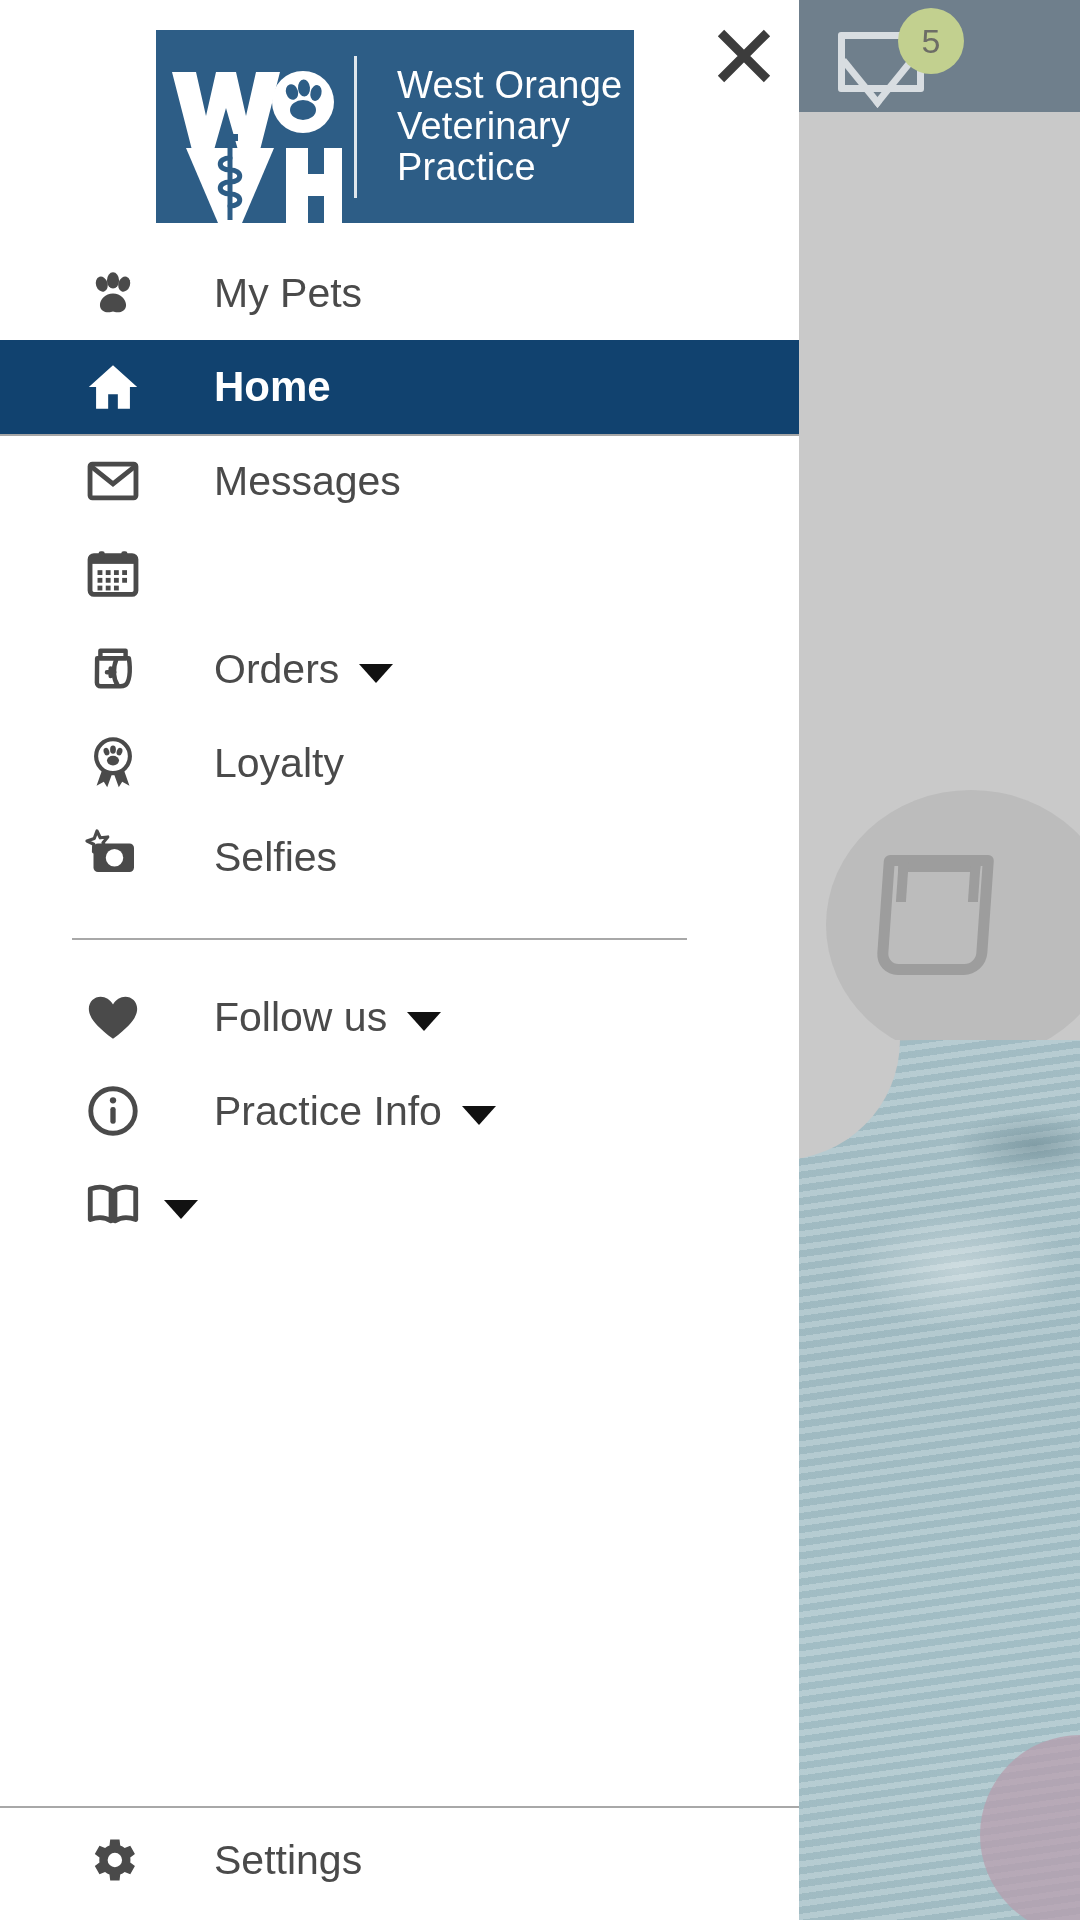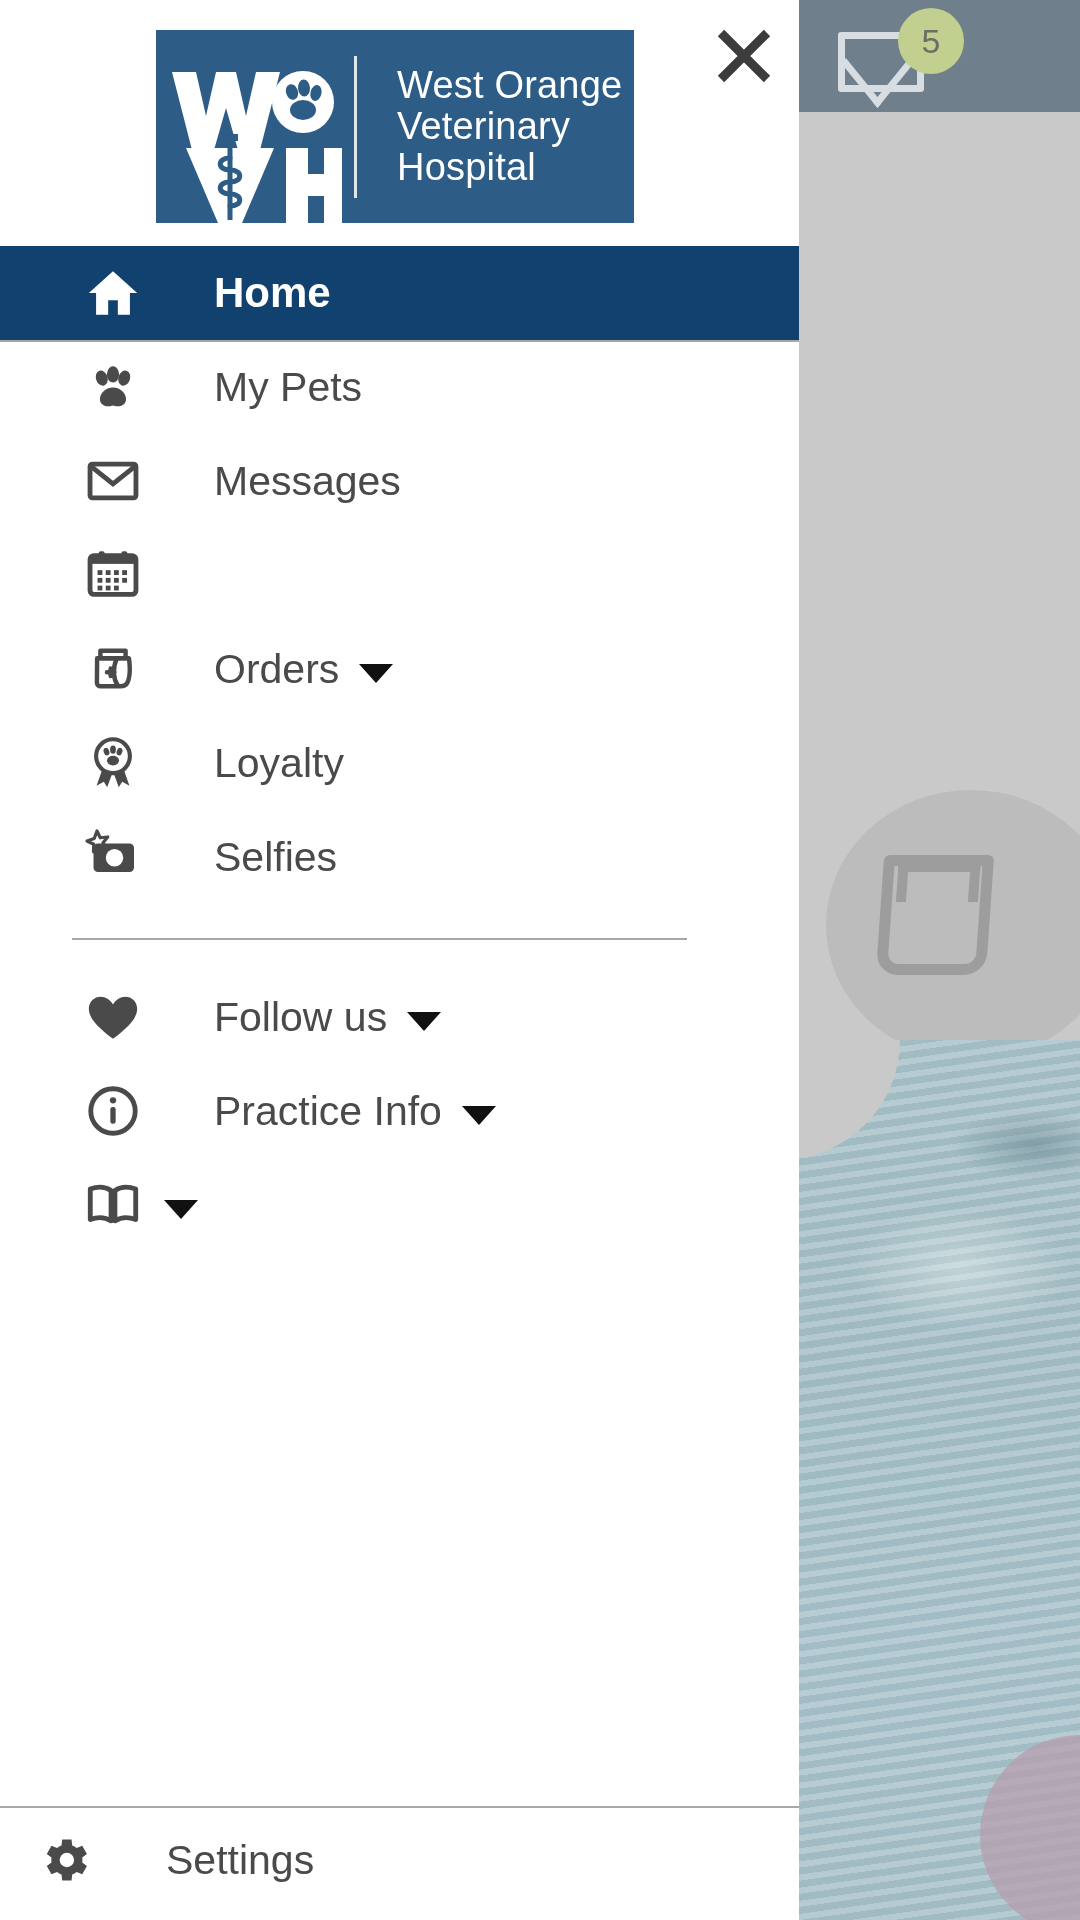--- a/index.html
+++ b/index.html
@@ -239,21 +239,21 @@
     background: #a8a8a8;
   }
   .settings-row {
     position: absolute;
     top: 1808px;
     left: 0;
     width: 799px;
     height: 104px;
     display: flex;
     align-items: center;
-    padding-left: 34px;
+    padding-left: 82px;
     color: #4a4a4a;
   }
 </style>
 </head>
 <body>
 
 <div class="app-background">
   <div class="bg-greycard"></div>
   <div class="bg-blob"></div>
   <div class="bg-bagicon"></div>
@@ -286,52 +286,52 @@
           <path d="M66 104 h16 v7 h-16 z" fill="#2d5d86"></path>
           <path d="M74 128 c-13 0 -13 12 0 12 s13 12 0 12 s-13 12 0 12 s13 12 0 12" stroke="#2d5d86" stroke-width="5" fill="none" stroke-linecap="round"></path>
 
           <path d="M130 118 L152 118 L152 144 L168 144 L168 118 L186 118 L186 193 L168 193 L168 166 L152 166 L152 193 L130 193 Z" fill="#ffffff"></path>
         </svg>
       </div>
       <div class="logo-divider"></div>
       <div class="logo-text">
         <div>West Orange</div>
         <div>Veterinary</div>
-        <div>Hospital</div>
+        <div>Practice</div>
       </div>
     </div>
 
     <div class="close-btn">
       <svg width="62" height="62" viewBox="0 0 62 62" aria-hidden="true">
         <path d="M8 8 L54 54 M54 8 L8 54" stroke="#3c3c3c" stroke-width="9" stroke-linecap="butt"></path>
       </svg>
     </div>
   </div>
 
   <div class="nav-list">
-
-    <div class="nav-item active">
-      <span class="nav-icon">
-        <svg width="58" height="58" viewBox="0 0 24 24" fill="#ffffff">
-            <path d="M12 3 L22 12 h-3 v9 h-5 v-6 h-4 v6 H5 v-9 H2 Z"></path>
-          </svg>
-      </span>
-      <span class="nav-label">Home</span>
-    </div>
 
     <div class="nav-item">
       <span class="nav-icon">
         <svg width="56" height="56" viewBox="0 0 24 24" fill="#4a4a4a">
           <ellipse cx="7.2" cy="8.2" rx="2.5" ry="3.3" transform="rotate(-18 7.2 8.2)"></ellipse>
           <ellipse cx="12" cy="6.6" rx="2.6" ry="3.5"></ellipse>
           <ellipse cx="16.8" cy="8.2" rx="2.5" ry="3.3" transform="rotate(18 16.8 8.2)"></ellipse>
           <path d="M12 12.2c3.3 0 5.6 2.6 5.6 4.9 0 2-1.7 3.2-3.6 3.2-1 0-1.4-.4-2-.4s-1 .4-2 .4c-1.9 0-3.6-1.2-3.6-3.2 0-2.3 2.3-4.9 5.6-4.9z"></path>
         </svg>
       </span>
       <span class="nav-label">My Pets</span>
+    </div>
+
+    <div class="nav-item active">
+      <span class="nav-icon">
+        <svg width="58" height="58" viewBox="0 0 24 24" fill="#ffffff">
+            <path d="M12 3 L22 12 h-3 v9 h-5 v-6 h-4 v6 H5 v-9 H2 Z"></path>
+          </svg>
+      </span>
+      <span class="nav-label">Home</span>
     </div>
 
     <div class="nav-item">
       <span class="nav-icon">
         <svg width="58" height="58" viewBox="0 0 24 24" fill="none" stroke="#4a4a4a" stroke-width="2">
           <rect x="2.5" y="5" width="19" height="14" rx="1"></rect>
           <path d="M2.8 5.8 L12 13.2 L21.2 5.8"></path>
         </svg>
       </span>
       <span class="nav-label">Messages</span>

